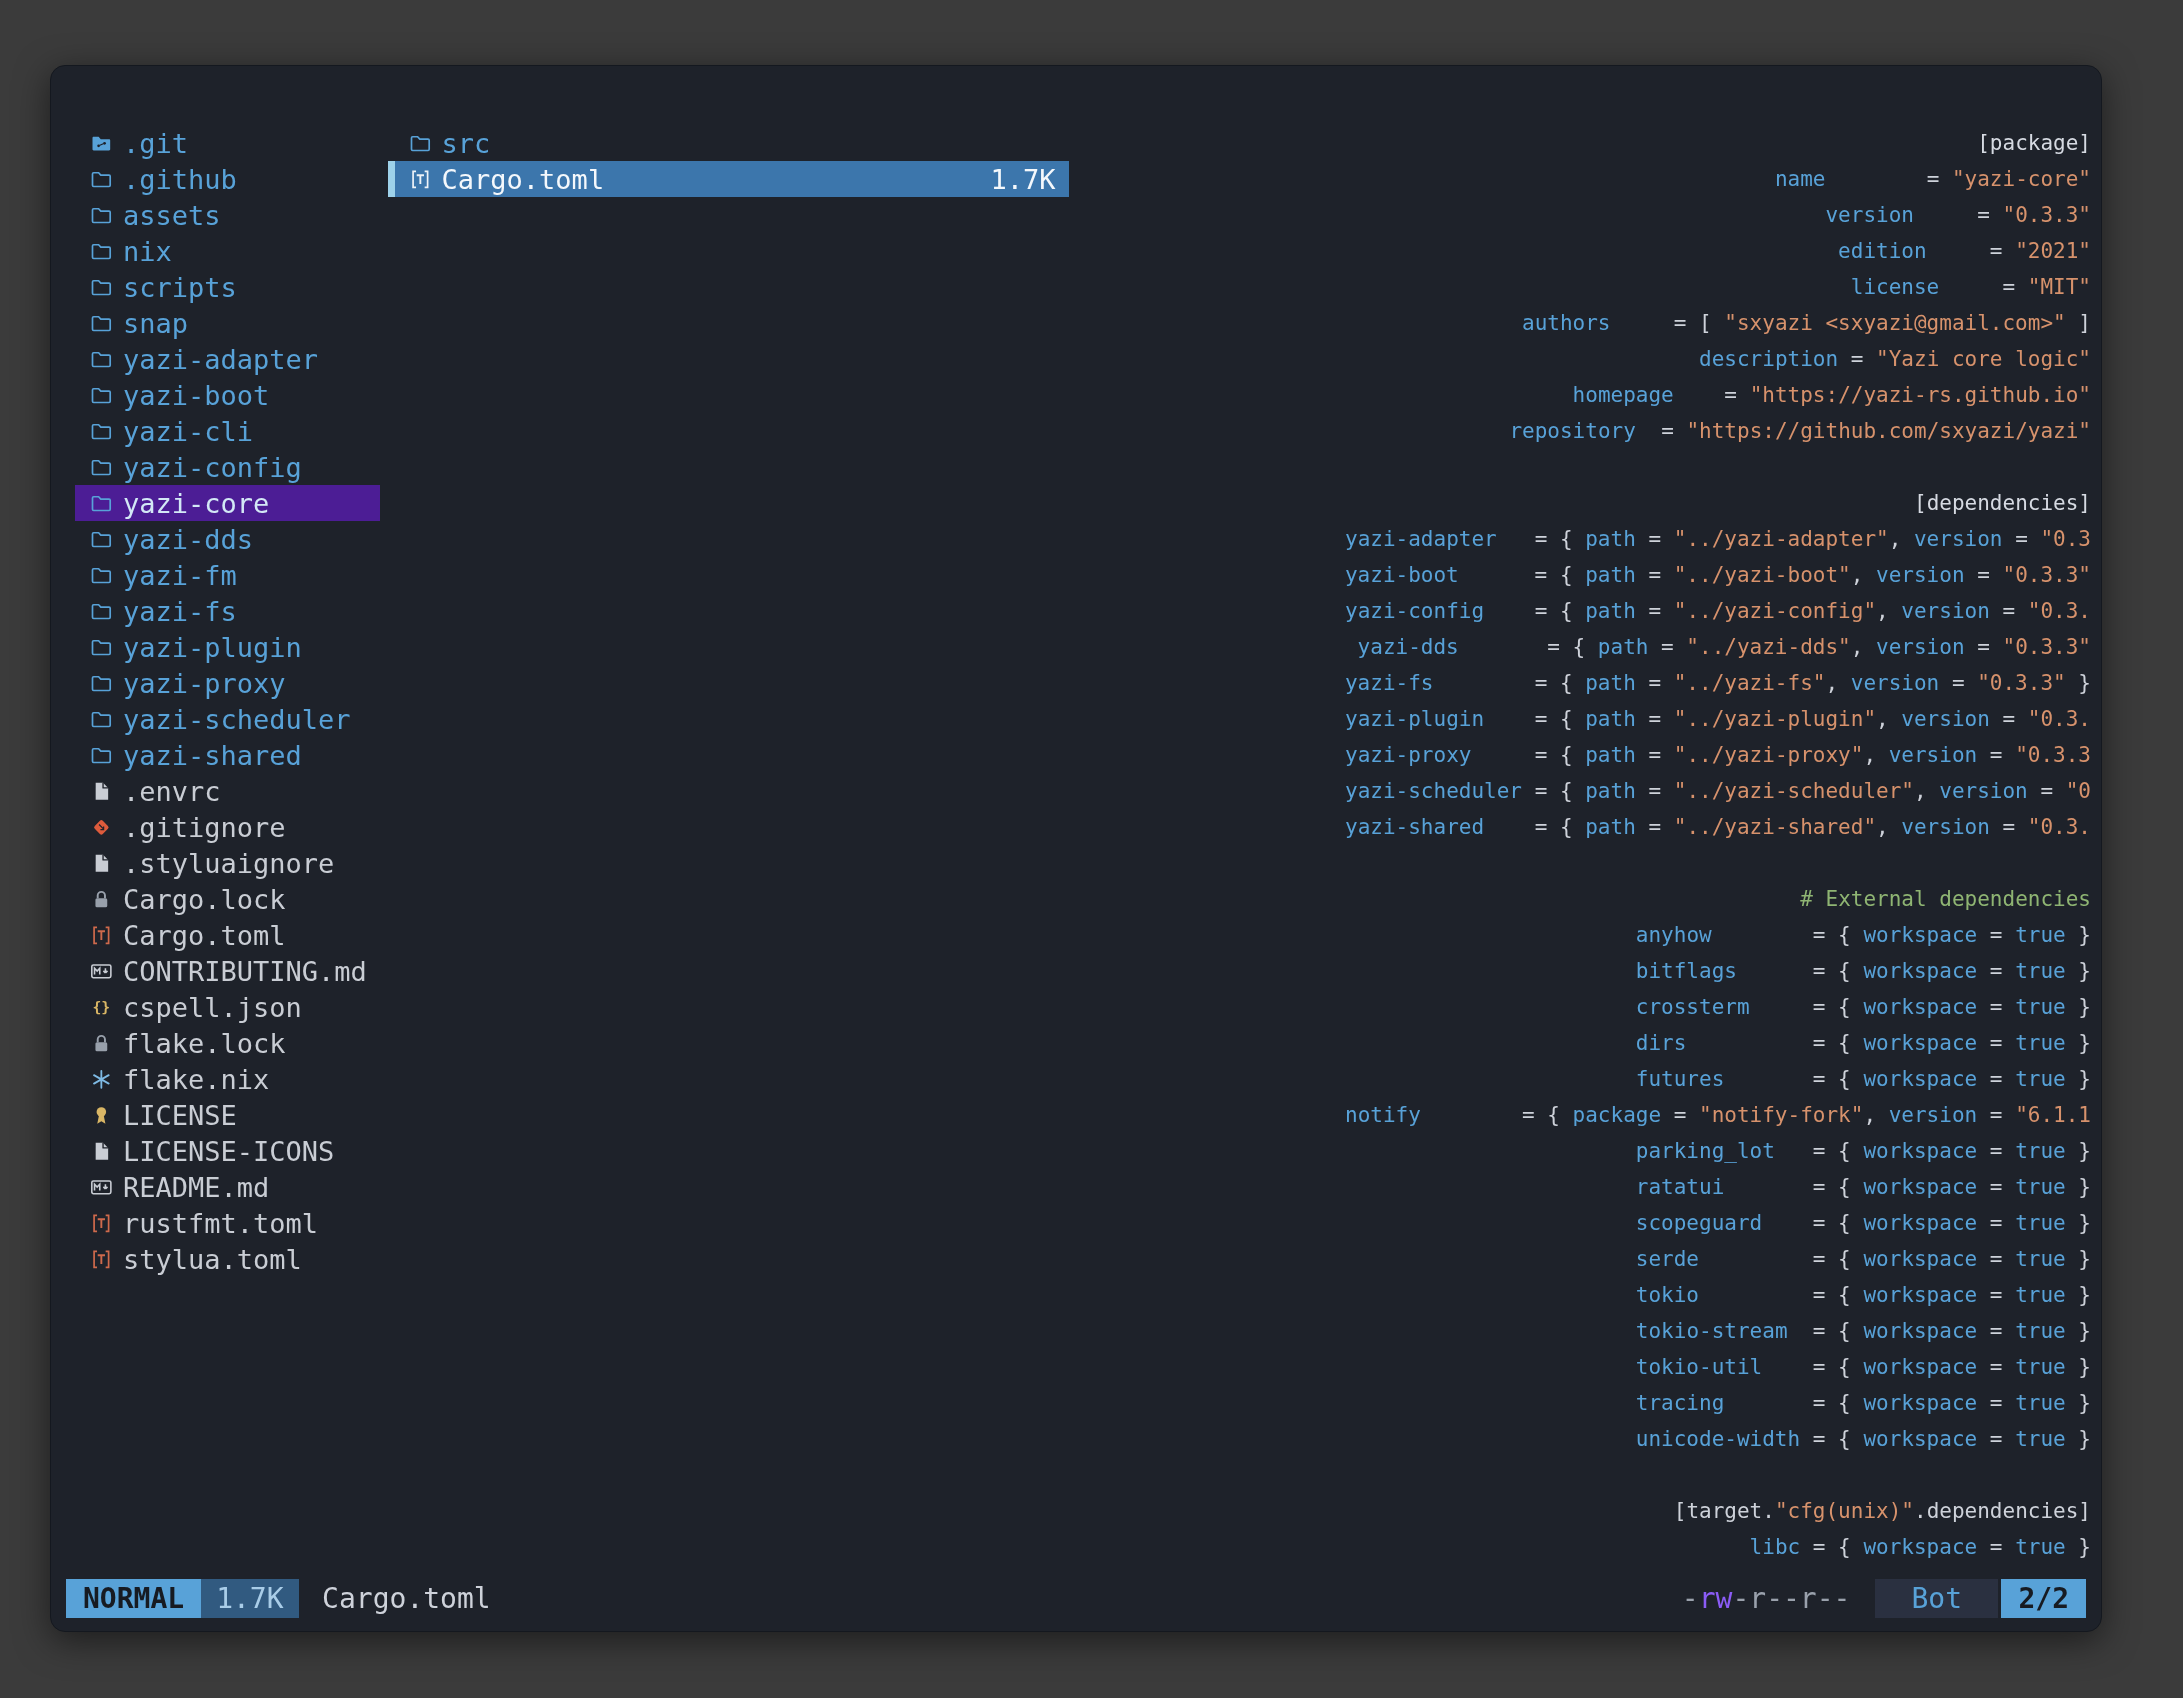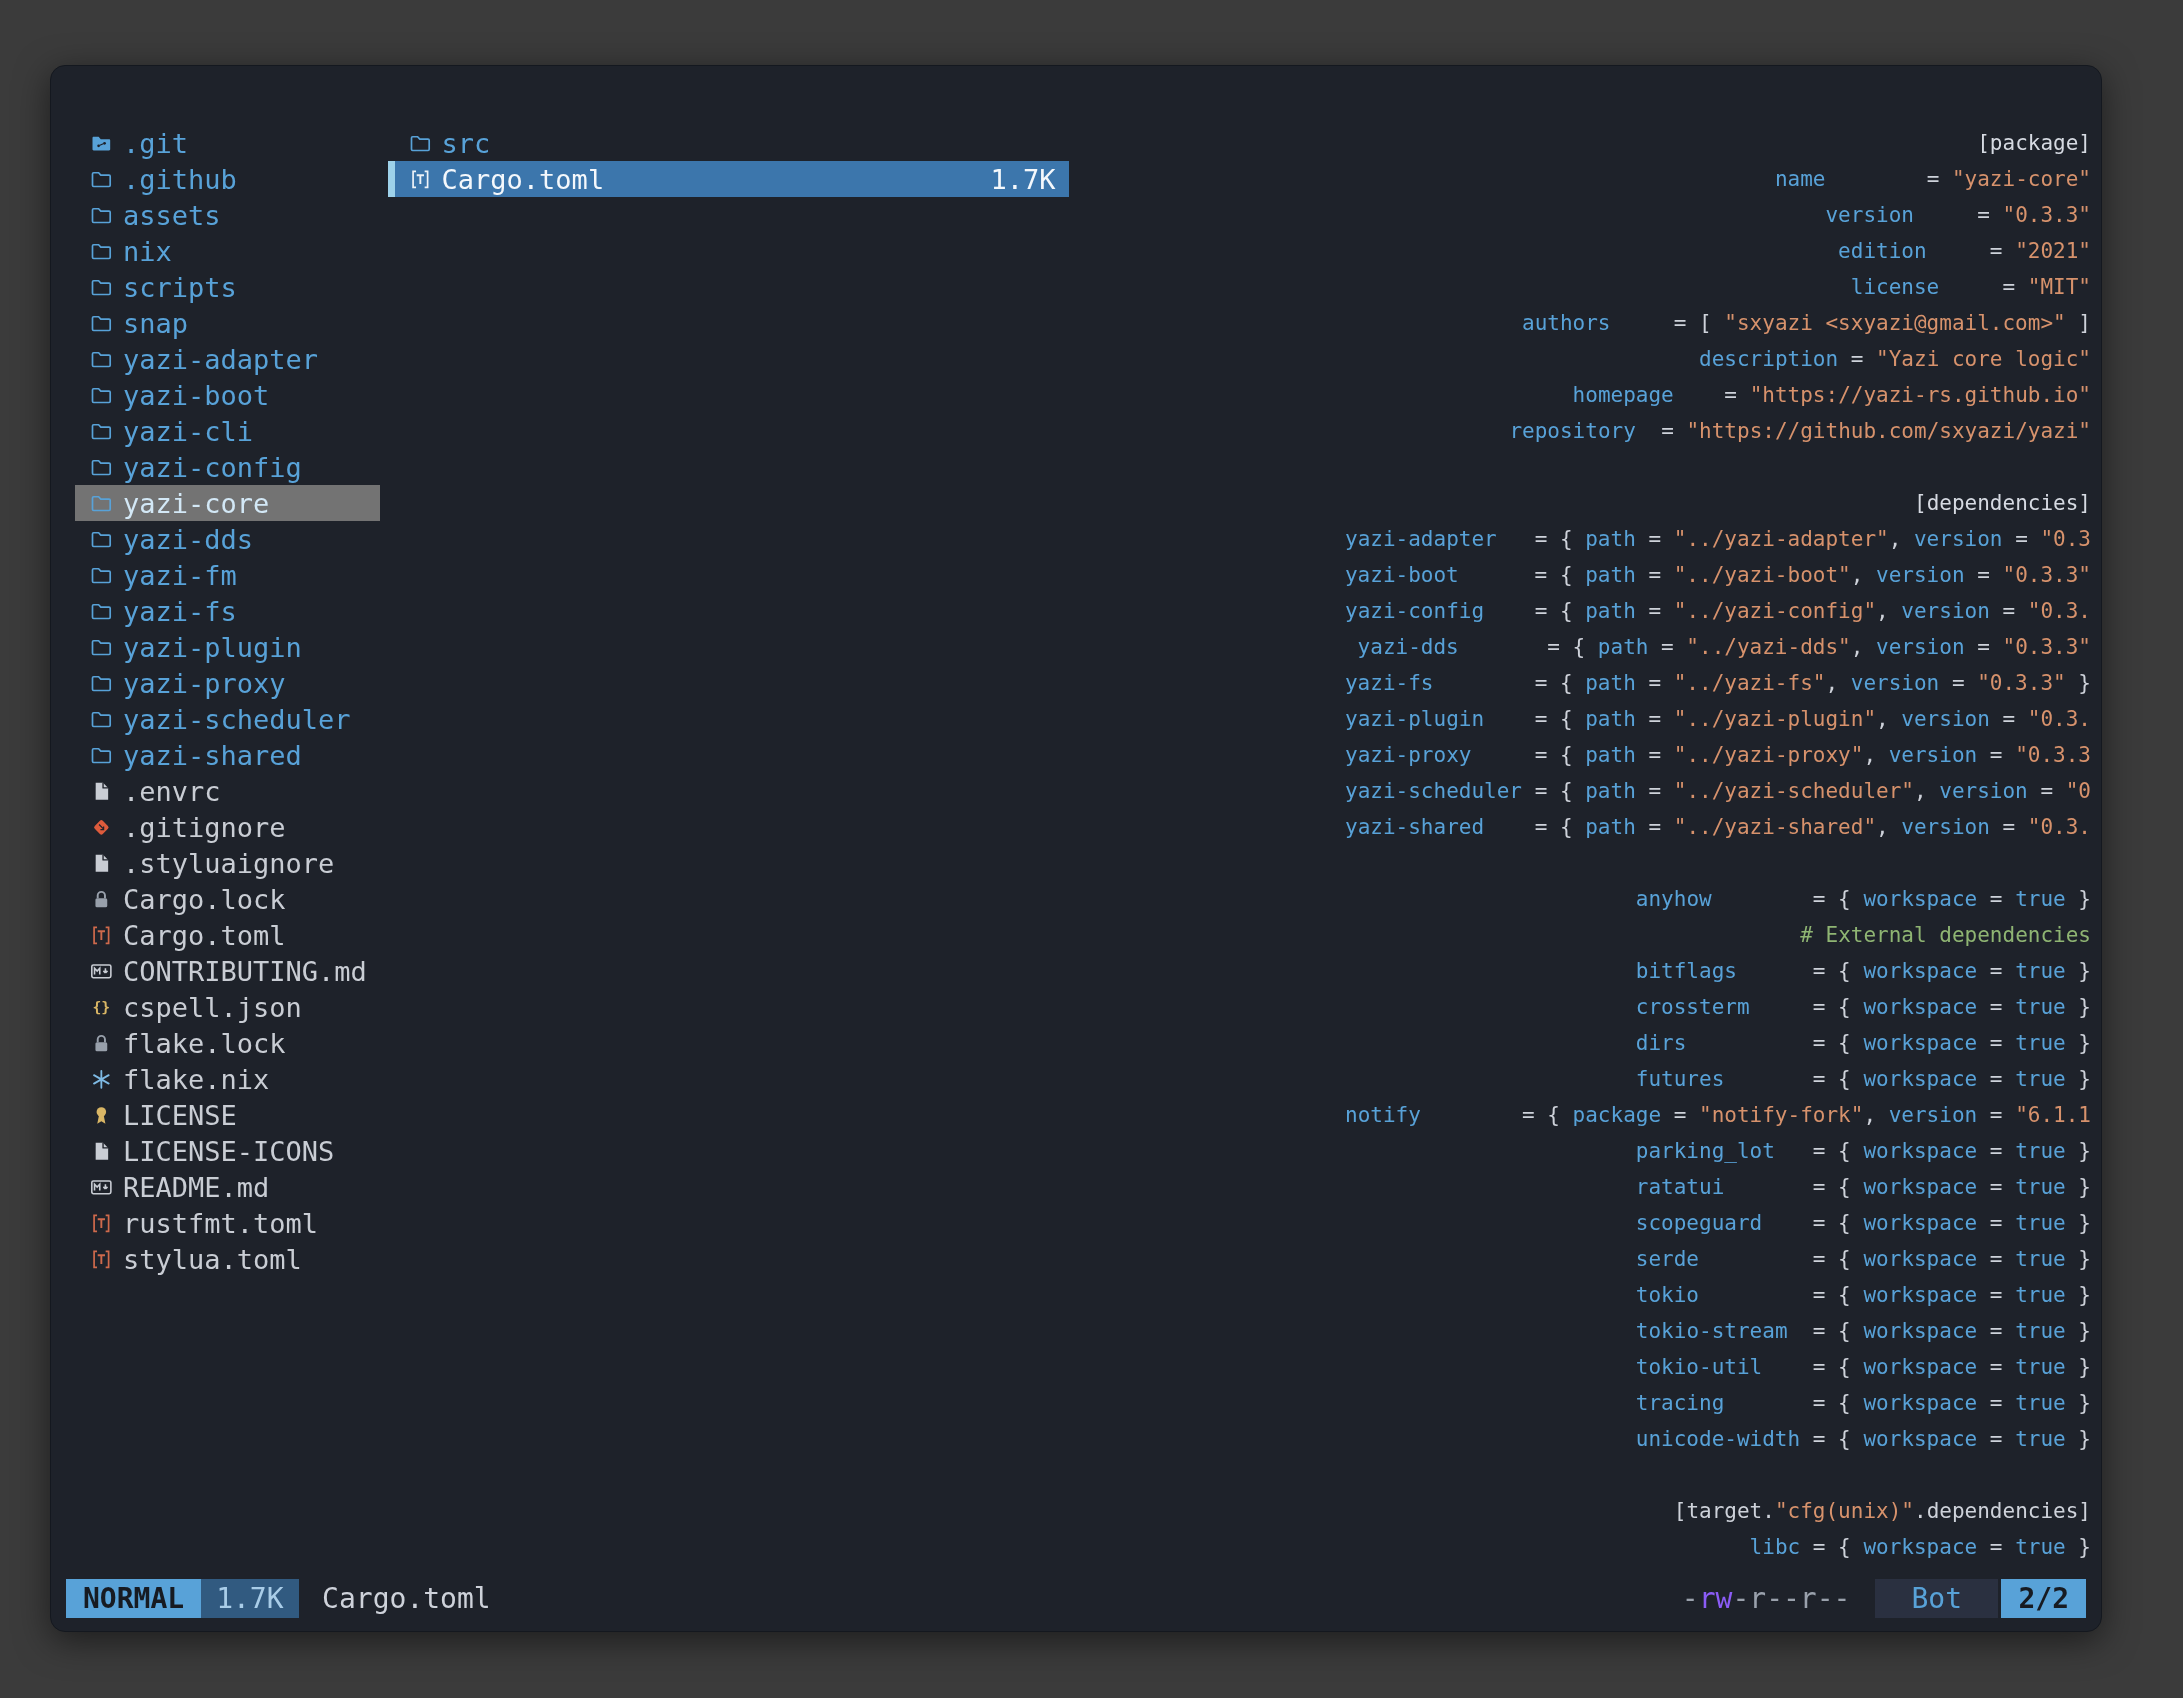--- a/index.html
+++ b/index.html
@@ -31,21 +31,21 @@
     height:36px; display:flex; align-items:center;
     font-size:27px; white-space:nowrap;
   }
   .pane-left .row   { padding-left:11.7px; }
   .pane-middle .row { padding-left:17px; position:relative; }
   .row .icon { width:30px; margin-right:6.7px; display:flex; align-items:center; justify-content:center; flex:none; }
   .icon svg { width:22.7px; height:22.7px; display:block; }
   .row .label { overflow:hidden; text-overflow:clip; }
   .row.dir  .label { color:#58a2d8; }
   .row.file .label { color:#c9cdd4; }
-  .row.hovered { background:#737373; }
+  .row.hovered { background:#4c1d95; }
   .row.hovered .label { color:#d3e8f6; }
   .row.selected { background:#3c76ac; }
   .row.selected::before {
     content:""; position:absolute; left:0; top:0; bottom:0; width:7.6px; background:#9ed2ea;
   }
   .row.selected .label, .row.selected .size { color:#f4f8fc; }
   .row .size { margin-left:auto; padding-right:13.4px; color:#c9cdd4; }
   .row.selected .icon { color:#eef3f8; }
 
   
@@ -411,22 +411,22 @@
         <div class="pline"><span class="tok-k">yazi-adapter</span><span class="tok-p">   = { </span><span class="tok-k">path</span><span class="tok-p"> = </span><span class="tok-s">"../yazi-adapter"</span><span class="tok-p">, </span><span class="tok-k">version</span><span class="tok-p"> = </span><span class="tok-s">"0.3</span></div>
         <div class="pline"><span class="tok-k">yazi-boot</span><span class="tok-p">      = { </span><span class="tok-k">path</span><span class="tok-p"> = </span><span class="tok-s">"../yazi-boot"</span><span class="tok-p">, </span><span class="tok-k">version</span><span class="tok-p"> = </span><span class="tok-s">"0.3.3"</span></div>
         <div class="pline"><span class="tok-k">yazi-config</span><span class="tok-p">    = { </span><span class="tok-k">path</span><span class="tok-p"> = </span><span class="tok-s">"../yazi-config"</span><span class="tok-p">, </span><span class="tok-k">version</span><span class="tok-p"> = </span><span class="tok-s">"0.3.</span></div>
         <div class="pline"><span class="tok-k">yazi-dds</span><span class="tok-p">       = { </span><span class="tok-k">path</span><span class="tok-p"> = </span><span class="tok-s">"../yazi-dds"</span><span class="tok-p">, </span><span class="tok-k">version</span><span class="tok-p"> = </span><span class="tok-s">"0.3.3"</span></div>
         <div class="pline"><span class="tok-k">yazi-fs</span><span class="tok-p">        = { </span><span class="tok-k">path</span><span class="tok-p"> = </span><span class="tok-s">"../yazi-fs"</span><span class="tok-p">, </span><span class="tok-k">version</span><span class="tok-p"> = </span><span class="tok-s">"0.3.3"</span><span class="tok-p"> }</span></div>
         <div class="pline"><span class="tok-k">yazi-plugin</span><span class="tok-p">    = { </span><span class="tok-k">path</span><span class="tok-p"> = </span><span class="tok-s">"../yazi-plugin"</span><span class="tok-p">, </span><span class="tok-k">version</span><span class="tok-p"> = </span><span class="tok-s">"0.3.</span></div>
         <div class="pline"><span class="tok-k">yazi-proxy</span><span class="tok-p">     = { </span><span class="tok-k">path</span><span class="tok-p"> = </span><span class="tok-s">"../yazi-proxy"</span><span class="tok-p">, </span><span class="tok-k">version</span><span class="tok-p"> = </span><span class="tok-s">"0.3.3</span></div>
         <div class="pline"><span class="tok-k">yazi-scheduler</span><span class="tok-p"> = { </span><span class="tok-k">path</span><span class="tok-p"> = </span><span class="tok-s">"../yazi-scheduler"</span><span class="tok-p">, </span><span class="tok-k">version</span><span class="tok-p"> = </span><span class="tok-s">"0</span></div>
         <div class="pline"><span class="tok-k">yazi-shared</span><span class="tok-p">    = { </span><span class="tok-k">path</span><span class="tok-p"> = </span><span class="tok-s">"../yazi-shared"</span><span class="tok-p">, </span><span class="tok-k">version</span><span class="tok-p"> = </span><span class="tok-s">"0.3.</span></div>
         <div class="pline">&nbsp;</div>
+        <div class="pline"><span class="tok-c"># External dependencies</span></div>
         <div class="pline"><span class="tok-k">anyhow</span><span class="tok-p">        = { </span><span class="tok-k">workspace</span><span class="tok-p"> = </span><span class="tok-b">true</span><span class="tok-p"> }</span></div>
-        <div class="pline"><span class="tok-c"># External dependencies</span></div>
         <div class="pline"><span class="tok-k">bitflags</span><span class="tok-p">      = { </span><span class="tok-k">workspace</span><span class="tok-p"> = </span><span class="tok-b">true</span><span class="tok-p"> }</span></div>
         <div class="pline"><span class="tok-k">crossterm</span><span class="tok-p">     = { </span><span class="tok-k">workspace</span><span class="tok-p"> = </span><span class="tok-b">true</span><span class="tok-p"> }</span></div>
         <div class="pline"><span class="tok-k">dirs</span><span class="tok-p">          = { </span><span class="tok-k">workspace</span><span class="tok-p"> = </span><span class="tok-b">true</span><span class="tok-p"> }</span></div>
         <div class="pline"><span class="tok-k">futures</span><span class="tok-p">       = { </span><span class="tok-k">workspace</span><span class="tok-p"> = </span><span class="tok-b">true</span><span class="tok-p"> }</span></div>
         <div class="pline"><span class="tok-k">notify</span><span class="tok-p">        = { </span><span class="tok-k">package</span><span class="tok-p"> = </span><span class="tok-s">"notify-fork"</span><span class="tok-p">, </span><span class="tok-k">version</span><span class="tok-p"> = </span><span class="tok-s">"6.1.1</span></div>
         <div class="pline"><span class="tok-k">parking_lot</span><span class="tok-p">   = { </span><span class="tok-k">workspace</span><span class="tok-p"> = </span><span class="tok-b">true</span><span class="tok-p"> }</span></div>
         <div class="pline"><span class="tok-k">ratatui</span><span class="tok-p">       = { </span><span class="tok-k">workspace</span><span class="tok-p"> = </span><span class="tok-b">true</span><span class="tok-p"> }</span></div>
         <div class="pline"><span class="tok-k">scopeguard</span><span class="tok-p">    = { </span><span class="tok-k">workspace</span><span class="tok-p"> = </span><span class="tok-b">true</span><span class="tok-p"> }</span></div>
         <div class="pline"><span class="tok-k">serde</span><span class="tok-p">         = { </span><span class="tok-k">workspace</span><span class="tok-p"> = </span><span class="tok-b">true</span><span class="tok-p"> }</span></div>
         <div class="pline"><span class="tok-k">tokio</span><span class="tok-p">         = { </span><span class="tok-k">workspace</span><span class="tok-p"> = </span><span class="tok-b">true</span><span class="tok-p"> }</span></div>

